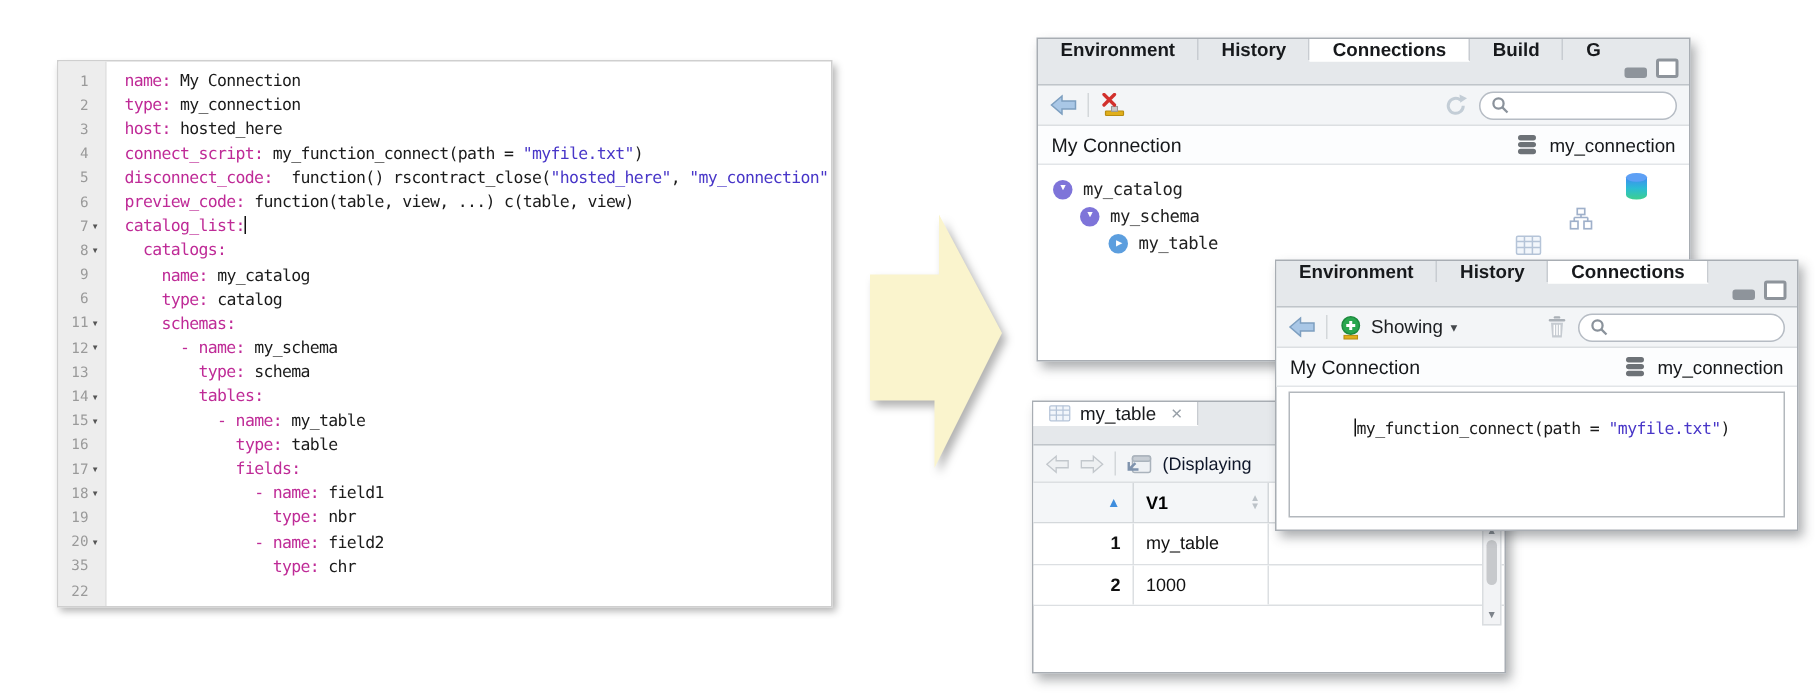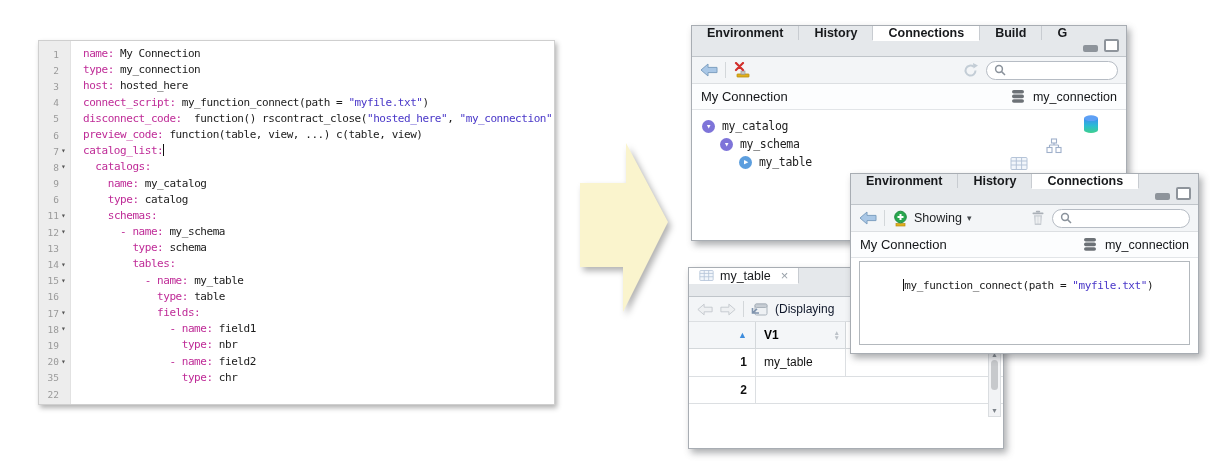--- a/index.html
+++ b/index.html
@@ -365,20 +365,21 @@
             <span>▼</span>
           </span>
       </div>
     </div>
     <div class="trrow">
       <div class="td c1">1</div>
       <div class="td c2">my_table</div>
     </div>
     <div class="trrow">
       <div class="td c1">2</div>
+      <div class="td c2">1000</div>
     </div>
     <div class="scrollbar">
       <span class="sb-arrow">▲</span>
       <span class="sb-thumb"></span>
       <span class="sb-fill"></span>
       <span class="sb-arrow">▼</span>
     </div>
   </div>
 
   <div class="panel p2">

